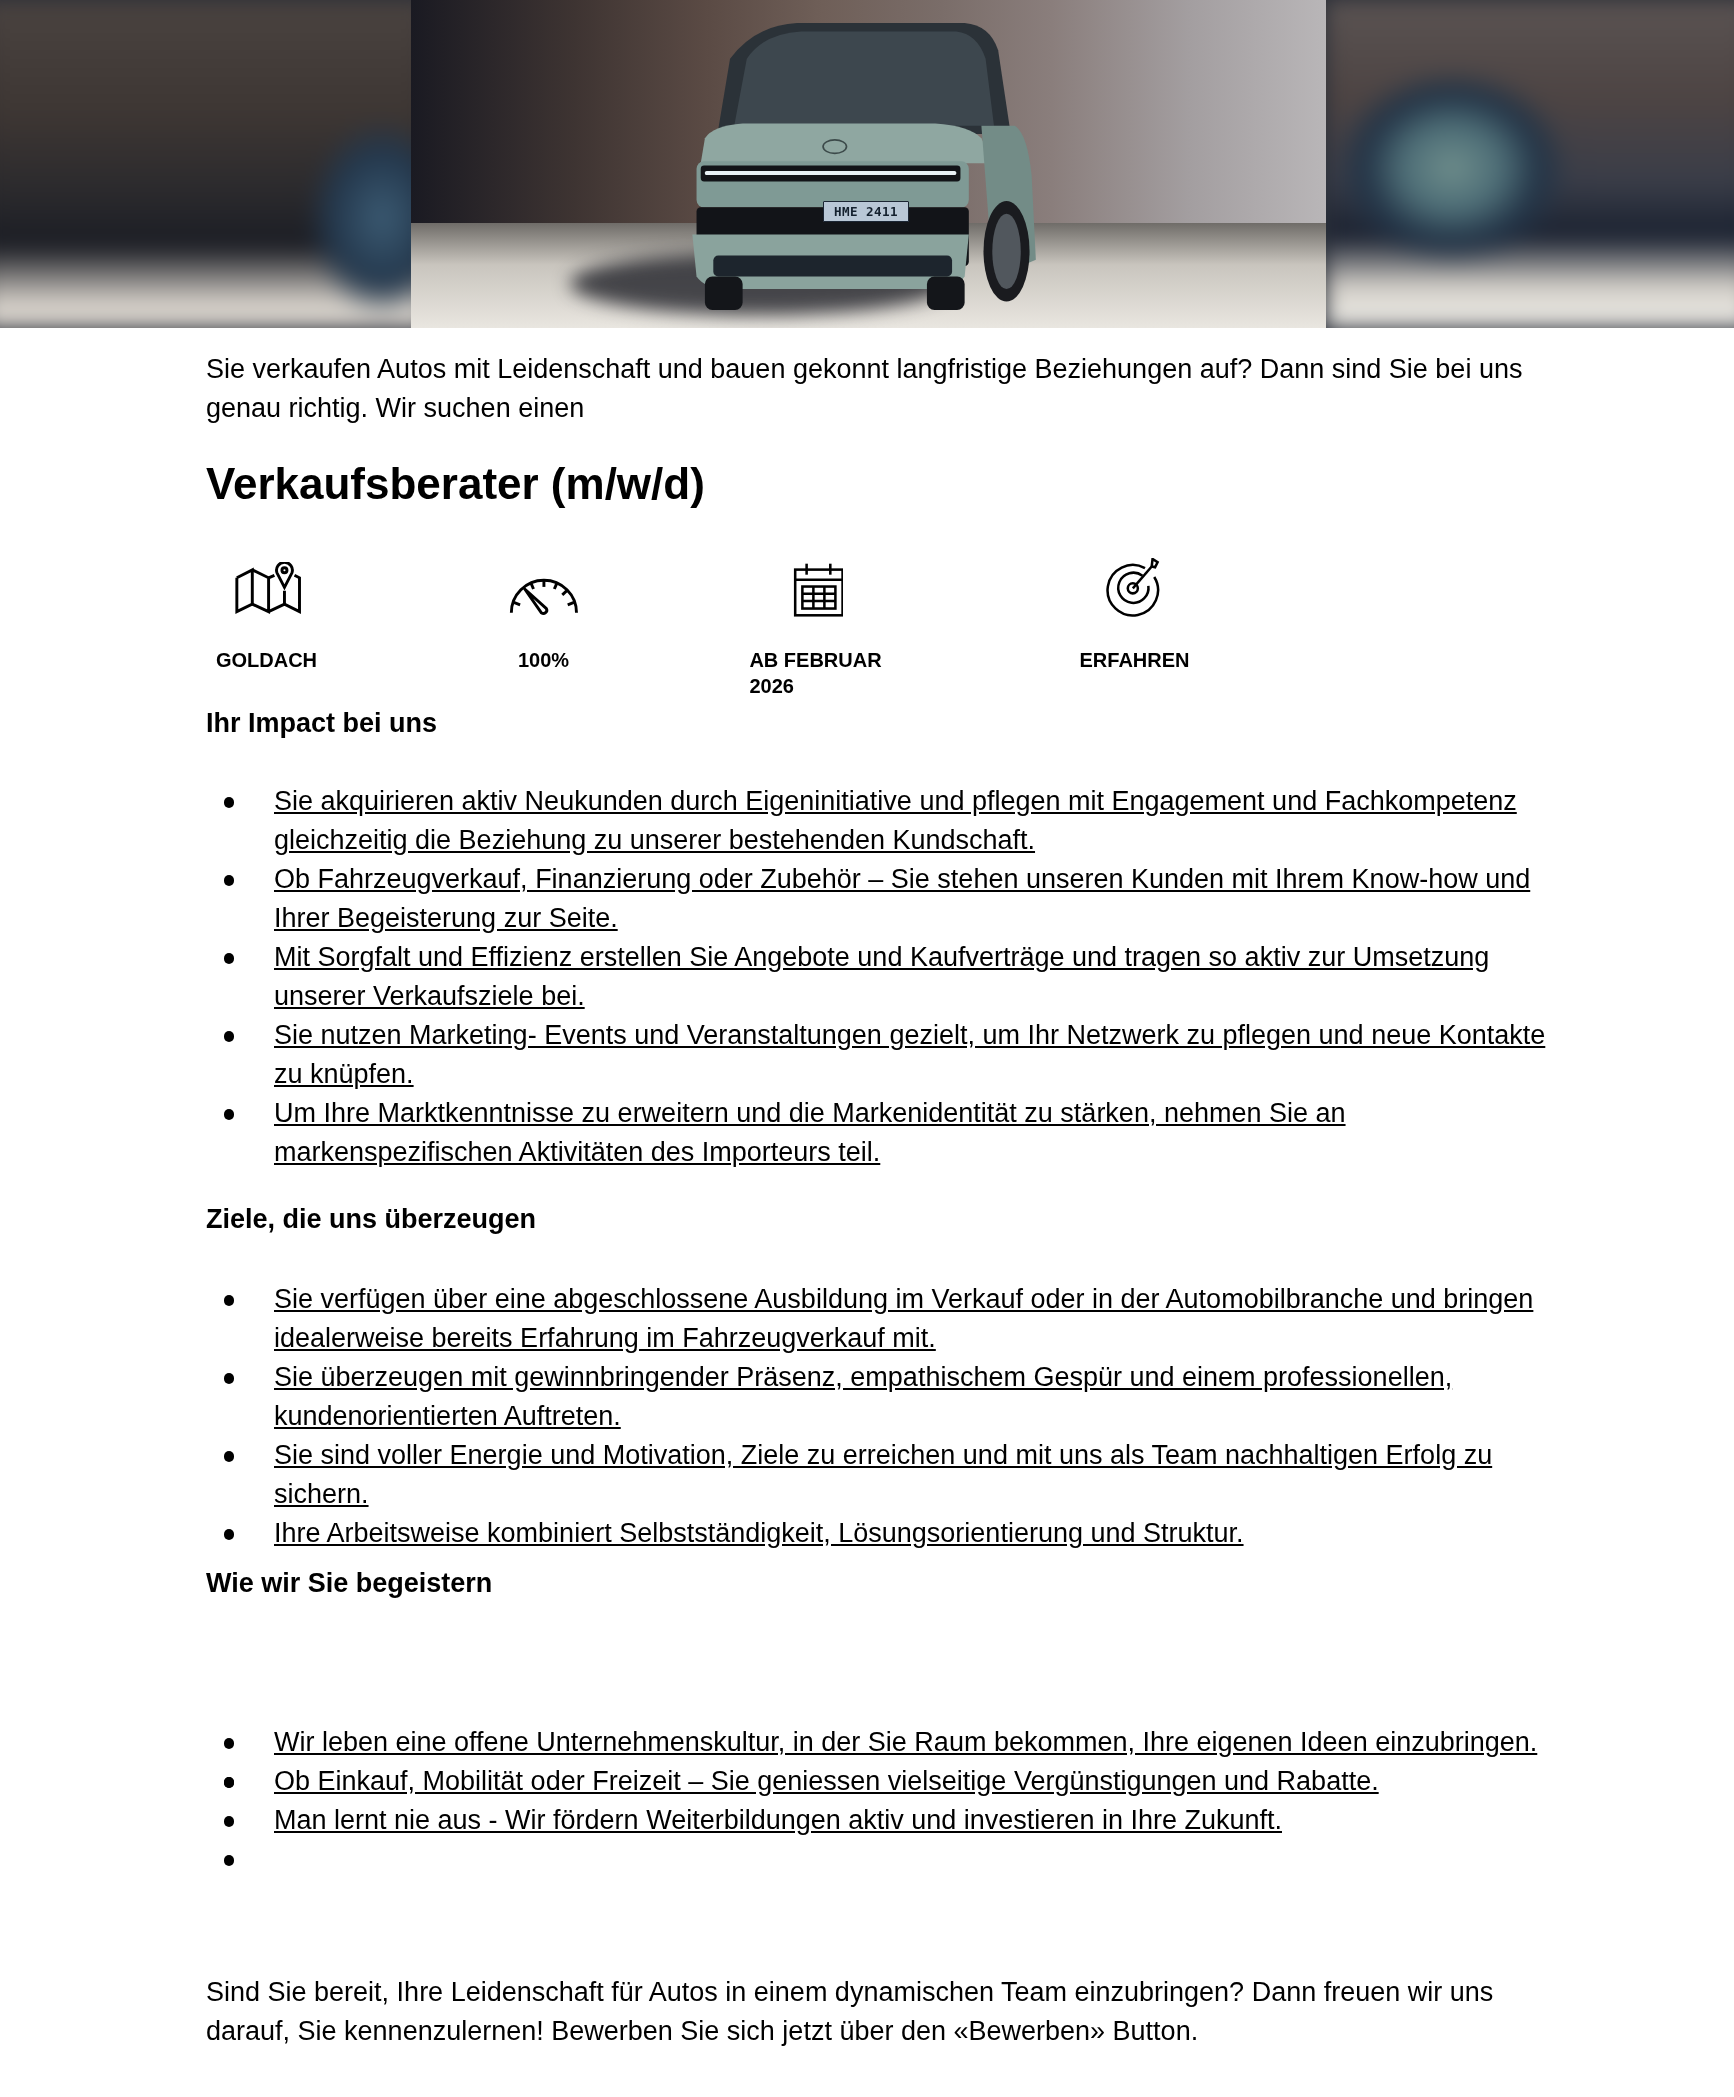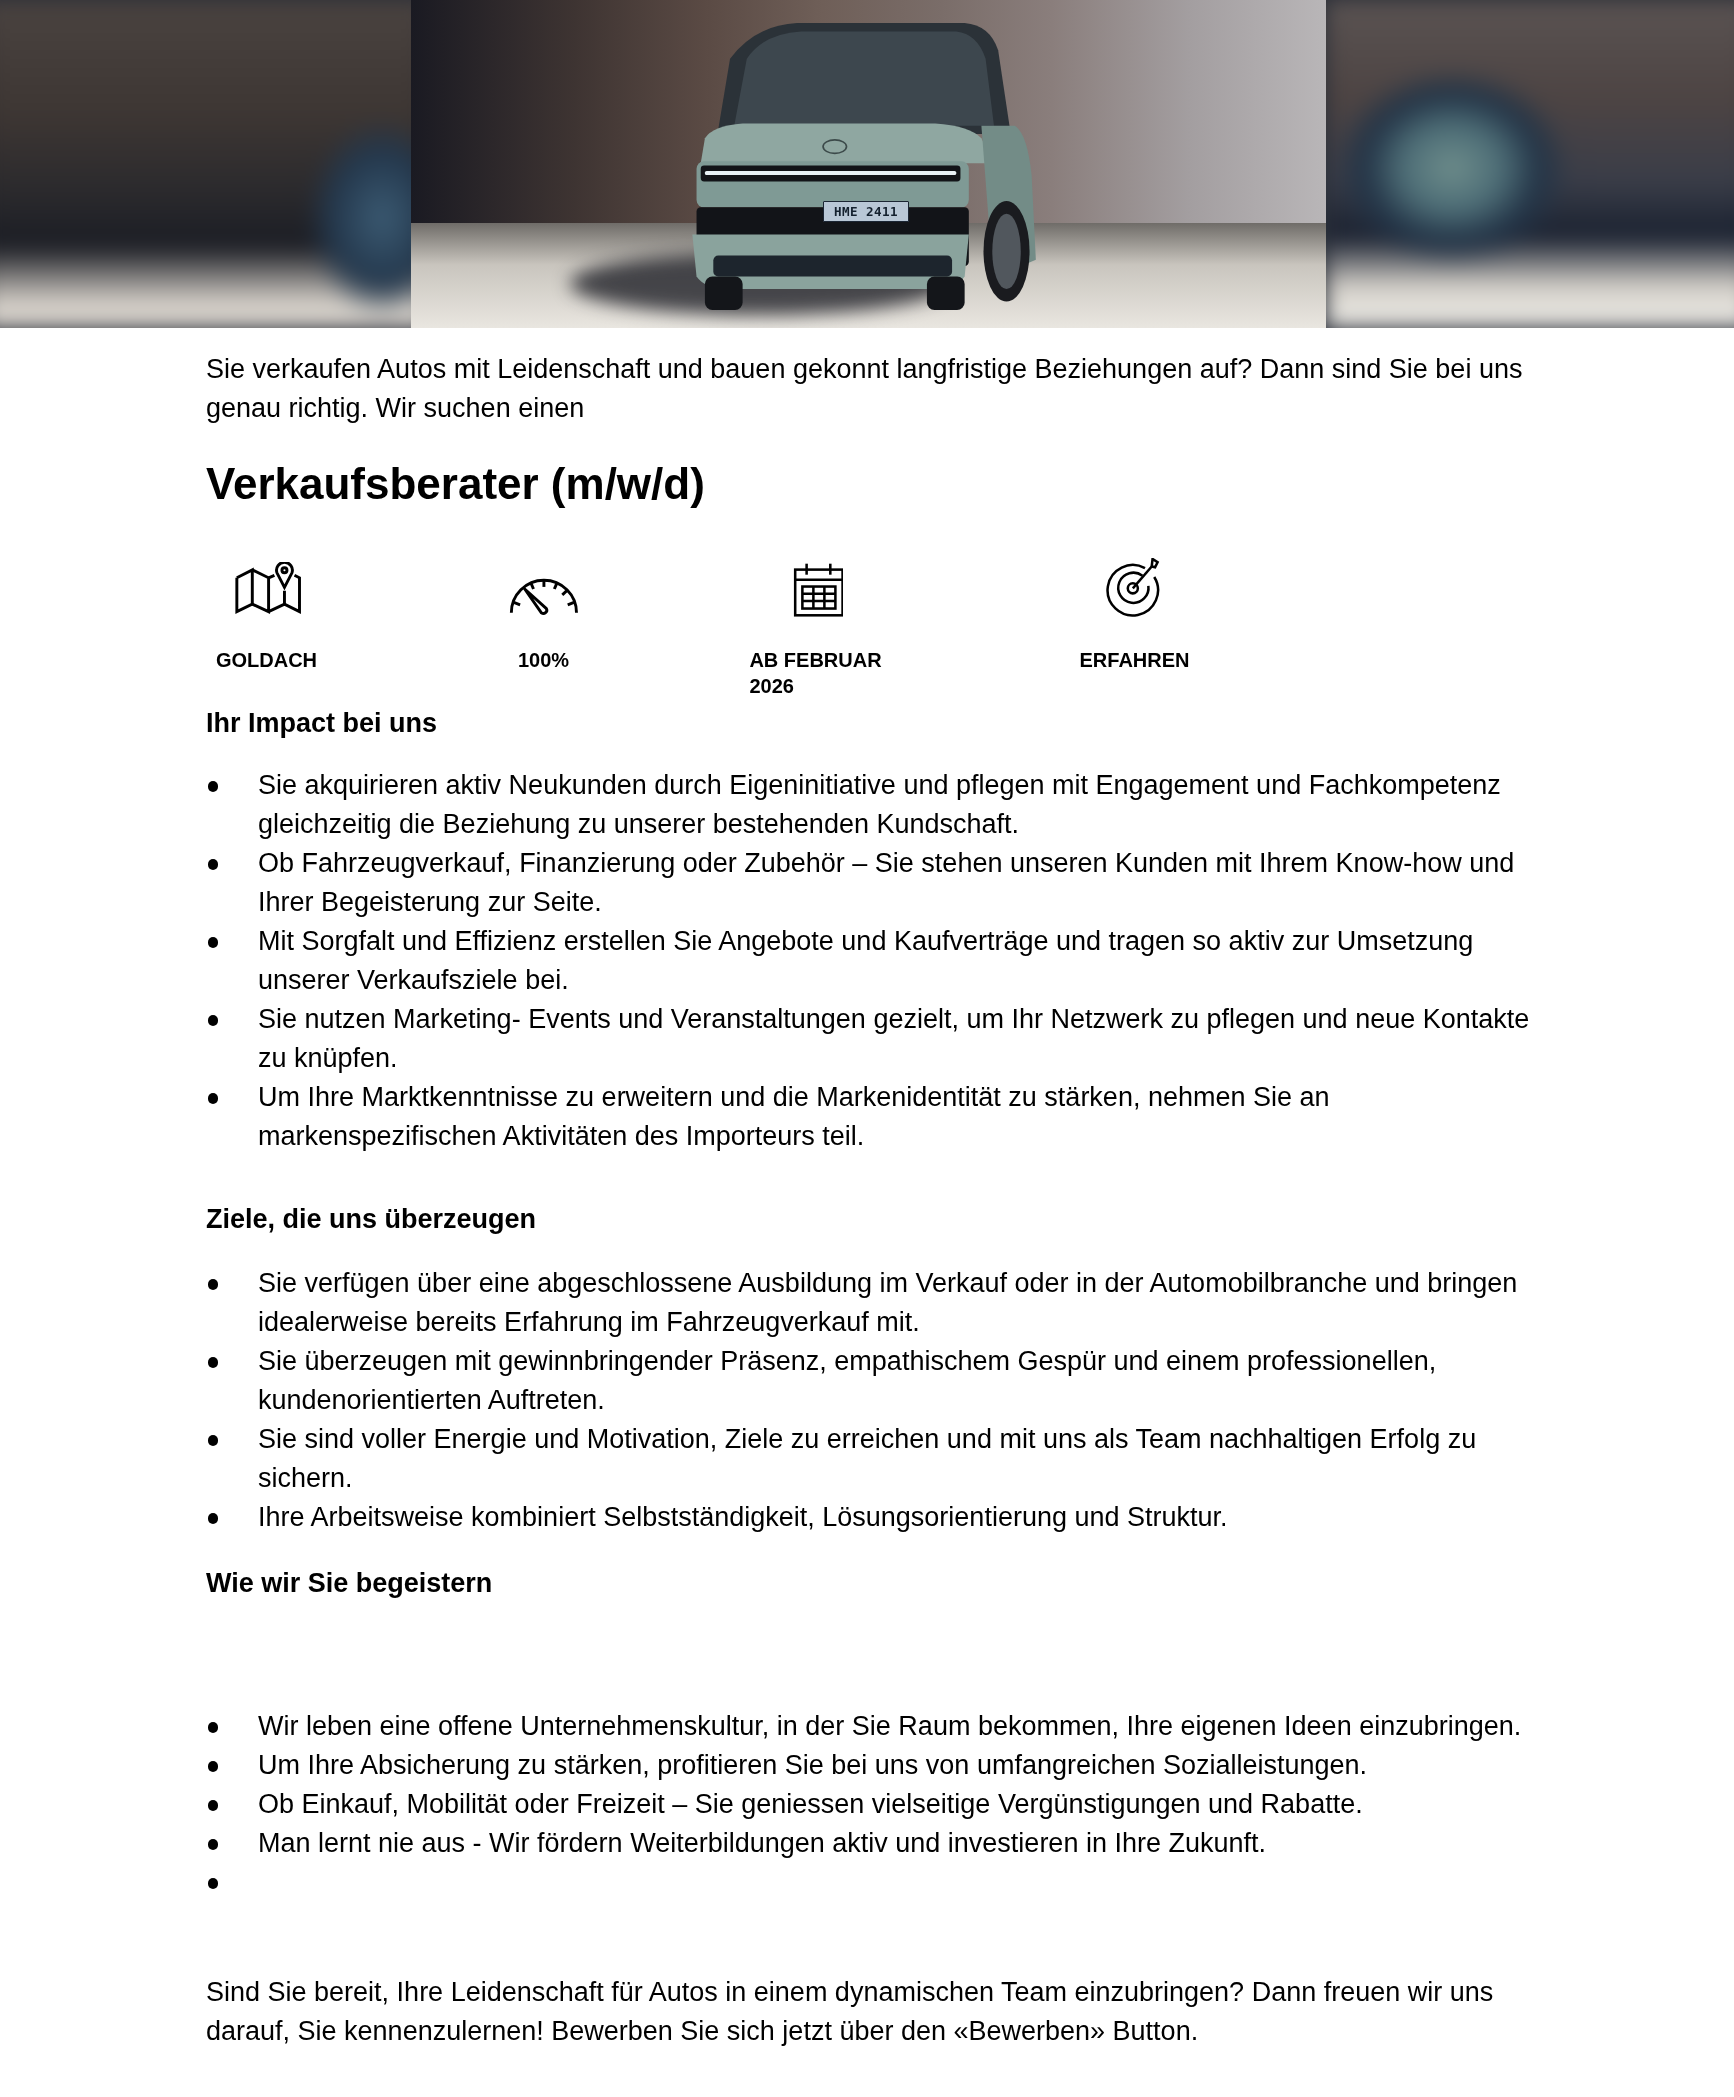--- a/index.html
+++ b/index.html
@@ -64,21 +64,21 @@
   .fact { position: absolute; top: 0; display: flex; flex-direction: column; align-items: center; }
   .fact .ico { width: 71px; height: 59px; display: flex; align-items: flex-end; justify-content: center; }
   .fact .lbl {
     margin-top: 30px; font-size: 20px; font-weight: bold; text-align: left; line-height: 26px;
   }
   .section-h {
     position: absolute; left: 206px; margin: 0;
     font-size: 27px; font-weight: bold; line-height: 34px;
   }
   ul.bul {
-    position: absolute; left: 206px; width: 1342px; margin: 0; padding: 0; list-style: none;
+    position: absolute; left: 206px; width: 1342px; margin: 16px; padding: 0; list-style: none; text-decoration: underline;
   }
   ul.bul li {
     position: relative; padding-left: 52px;
     font-size: 27px; line-height: 39px;
   }
   ul.bul li .dot {
     position: absolute; left: 1.7px; top: 15px; width: 10.5px; height: 10.5px; border-radius: 50%; background: #000;
   }
   .para {
     position: absolute; left: 206px; width: 1342px; margin: 0;
@@ -207,21 +207,21 @@
 <ul class="bul" style="top:1264px;">
   <li><span class="dot"></span><span>Sie verfügen über eine abgeschlossene Ausbildung im Verkauf oder in der Automobilbranche und bringen idealerweise bereits Erfahrung im Fahrzeugverkauf mit.</span></li>
   <li><span class="dot"></span><span>Sie überzeugen mit gewinnbringender Präsenz, empathischem Gespür und einem professionellen, kundenorientierten Auftreten.</span></li>
   <li><span class="dot"></span><span>Sie sind voller Energie und Motivation, Ziele zu erreichen und mit uns als Team nachhaltigen Erfolg zu sichern.</span></li>
   <li><span class="dot"></span><span>Ihre Arbeitsweise kombiniert Selbstständigkeit, Lösungsorientierung und Struktur.</span></li>
 </ul>
 
 <h2 class="section-h" style="top:1566px;">Wie wir Sie begeistern</h2>
 <ul class="bul" style="top:1707px;">
   <li><span class="dot"></span><span>Wir leben eine offene Unternehmenskultur, in der Sie Raum bekommen, Ihre eigenen Ideen einzubringen.</span></li>
-  <li><span class="dot"></span><span>Um Ihre Absicherung zu stärken, profitieren Sie bei uns von umfangreichen Sozialleistungen.</span></li>
+  <li><span class="dot"></span></li>
   <li><span class="dot"></span><span>Ob Einkauf, Mobilität oder Freizeit – Sie geniessen vielseitige Vergünstigungen und Rabatte.</span></li>
   <li><span class="dot"></span><span>Man lernt nie aus - Wir fördern Weiterbildungen aktiv und investieren in Ihre Zukunft.</span></li>
   <li><span class="dot"></span></li>
 </ul>
 
 <p class="para" style="top:1973px;">Sind Sie bereit, Ihre Leidenschaft für Autos in einem dynamischen Team einzubringen? Dann freuen wir uns darauf, Sie kennenzulernen! Bewerben Sie sich jetzt über den «Bewerben» Button.</p>
 
 <h2 class="section-h" style="top:2094px;">Unser Standort / Ihr Kontakt</h2>
 
 

